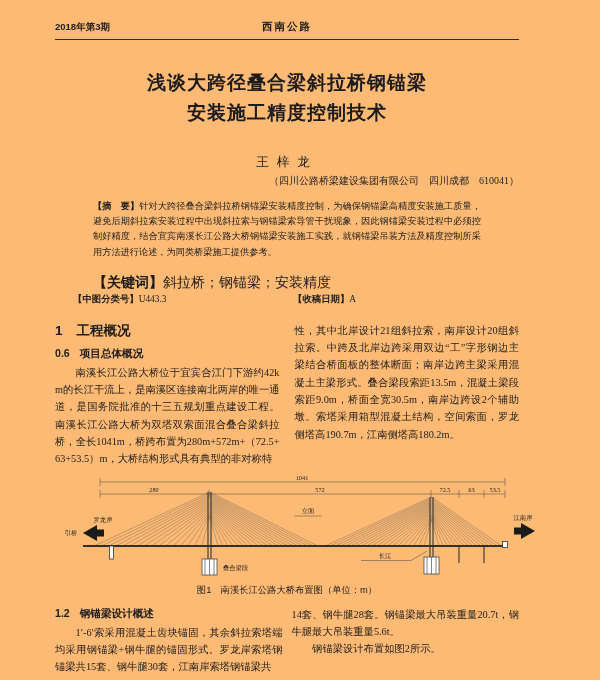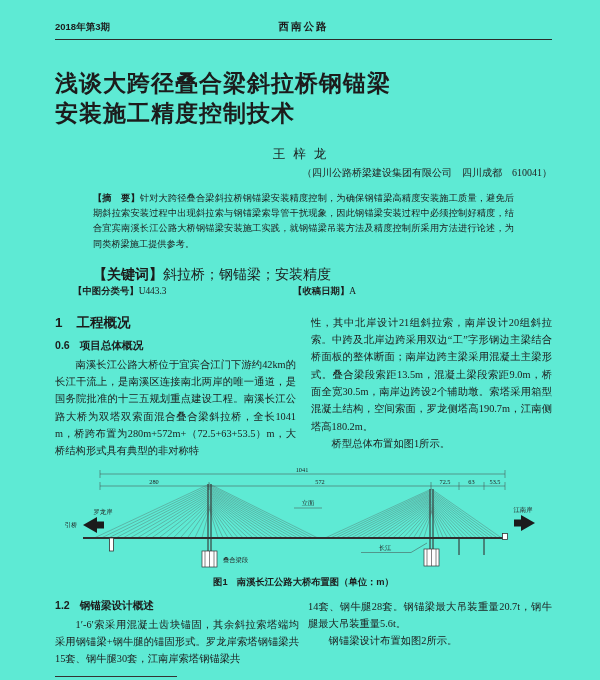--- a/index.html
+++ b/index.html
@@ -1,45 +1,45 @@
 <!DOCTYPE html>
 <html><head>
 <meta charset="utf-8">
 <style>
   html,body{margin:0;padding:0;background:#e8e6e1;}
   .page{
     position:relative;width:600px;height:680px;box-sizing:border-box;
-    margin:0 auto;background:#5eead4;color:#1c1c1c;overflow:hidden;
+    margin:0 auto;background:#fdba74;color:#1c1c1c;overflow:hidden;
     font-family:"Liberation Serif","DejaVu Serif",serif;
-    padding:20px 48px 0 55px;
+    padding:20px 81px 0 55px;
   }
   .hdr{display:flex;align-items:flex-end;border-bottom:1.6px solid #2b2b2b;padding-bottom:5px;}
   .hdr .issue{width:150px;font-size:9.5px;font-weight:bold;font-family:"Liberation Sans",sans-serif;}
   .hdr .journal{flex:1;text-align:center;font-size:10.5px;font-weight:bold;font-family:Liberation Serif, serif;letter-spacing:2px;}
   .hdr .spacer{width:150px;}
-  .title{margin-top:28px;font-size:23px;line-height:30px;font-weight:bold;
+  .title{margin-top:28px;text-align:center;font-size:19px;line-height:30px;font-weight:bold;
     font-family:"Liberation Sans","DejaVu Sans",sans-serif;letter-spacing:1px;}
-  .author{margin-top:18px;text-align:center;font-size:12.5px;letter-spacing:8px;}
+  .author{margin-top:26px;text-align:center;font-size:12.5px;letter-spacing:8px;}
   .affil{margin-top:3px;text-align:right;font-size:10px;color:#222;}
   .meta{margin:11px 38px 0 38px;font-size:9.2px;line-height:15.2px;text-align:justify;word-break:break-all;}
   .blab{font-weight:bold;font-family:"Liberation Sans",sans-serif;}
   .kwline{margin:15px 38px 0 38px;font-size:14px;line-height:15px;}
   .clcline{margin:1px 38px 0 18px;font-size:9.4px;line-height:15px;display:flex;}
   .clcline .clc-left{width:220px;}
   .cols{display:flex;gap:15px;margin-top:15px;justify-content:center;}
   .col{flex:1;min-width:0;font-size:10.3px;line-height:17.3px;text-align:justify;word-break:break-all;}
   h1.sec{margin:0 0 7px 0;font-size:13.5px;line-height:17px;font-weight:bold;font-family:"Liberation Sans",sans-serif;}
   h1.sec .no{margin-right:14px;}
   h2.sub{margin:0 0 3px 0;font-size:10.6px;line-height:15px;font-weight:bold;font-family:"Liberation Sans",sans-serif;}
   h2.sub .no{margin-right:10px;}
   p.ind{margin:0;text-indent:2em;}
   p.run{margin:0;}
   .figure{margin-top:5px;}
   .figure svg{display:block;width:490px;height:108px;}
-  .figcap{margin-top:3px;text-align:center;font-size:9.3px;font-weight:bold;font-family:"Liberation Sans",sans-serif;}
+  .figcap{margin-top:3px;text-align:center;font-size:9.3px;font-weight:normal;font-family:"Liberation Sans",sans-serif;}
   .cols2{display:flex;gap:9px;margin-top:9px;}
   .footer{margin-top:9px;}
   .footrule{width:122px;border-top:1px solid #333;margin-bottom:5px;}
   .footline{font-size:9.2px;line-height:14.5px;}
   
   .dimline{stroke:#444;stroke-width:0.5;}
   .svgtxt{font-size:6.3px;fill:#222;font-family:"Liberation Serif",serif;}
   .cables line{stroke:#555;stroke-width:0.35;}
   .tower{stroke:#333;stroke-width:1.1;}
   .found{fill:#fff;stroke:#333;stroke-width:0.7;}
@@ -78,21 +78,20 @@
   </div>
 
   <div class="cols">
     <div class="col">
       <h1 class="sec"><span class="no">1</span><span>工程概况</span></h1>
       <h2 class="sub"><span class="no">0.6</span><span>项目总体概况</span></h2>
       <p class="ind">南溪长江公路大桥位于宜宾合江门下游约42km的长江干流上，是南溪区连接南北两岸的唯一通道，是国务院批准的十三五规划重点建设工程。南溪长江公路大桥为双塔双索面混合叠合梁斜拉桥，全长1041m，桥跨布置为280m+572m+（72.5+63+53.5）m，大桥结构形式具有典型的非对称特</p>
     </div>
     <div class="col">
       <p class="run">性，其中北岸设计21组斜拉索，南岸设计20组斜拉索。中跨及北岸边跨采用双边“工”字形钢边主梁结合桥面板的整体断面；南岸边跨主梁采用混凝土主梁形式。叠合梁段索距13.5m，混凝土梁段索距9.0m，桥面全宽30.5m，南岸边跨设2个辅助墩。索塔采用箱型混凝土结构，空间索面，罗龙侧塔高190.7m，江南侧塔高180.2m。</p>
-      <p class="ind">桥型总体布置如图1所示。</p>
     </div>
   </div>
 
   <div class="figure">
     <svg viewBox="0 0 490 108" xmlns="http://www.w3.org/2000/svg">
 
       <g class="dimline">
         <line x1="45" y1="9" x2="450" y2="9"></line>
         <line x1="45" y1="5" x2="45" y2="13"></line>
         <line x1="450" y1="5" x2="450" y2="13"></line>

